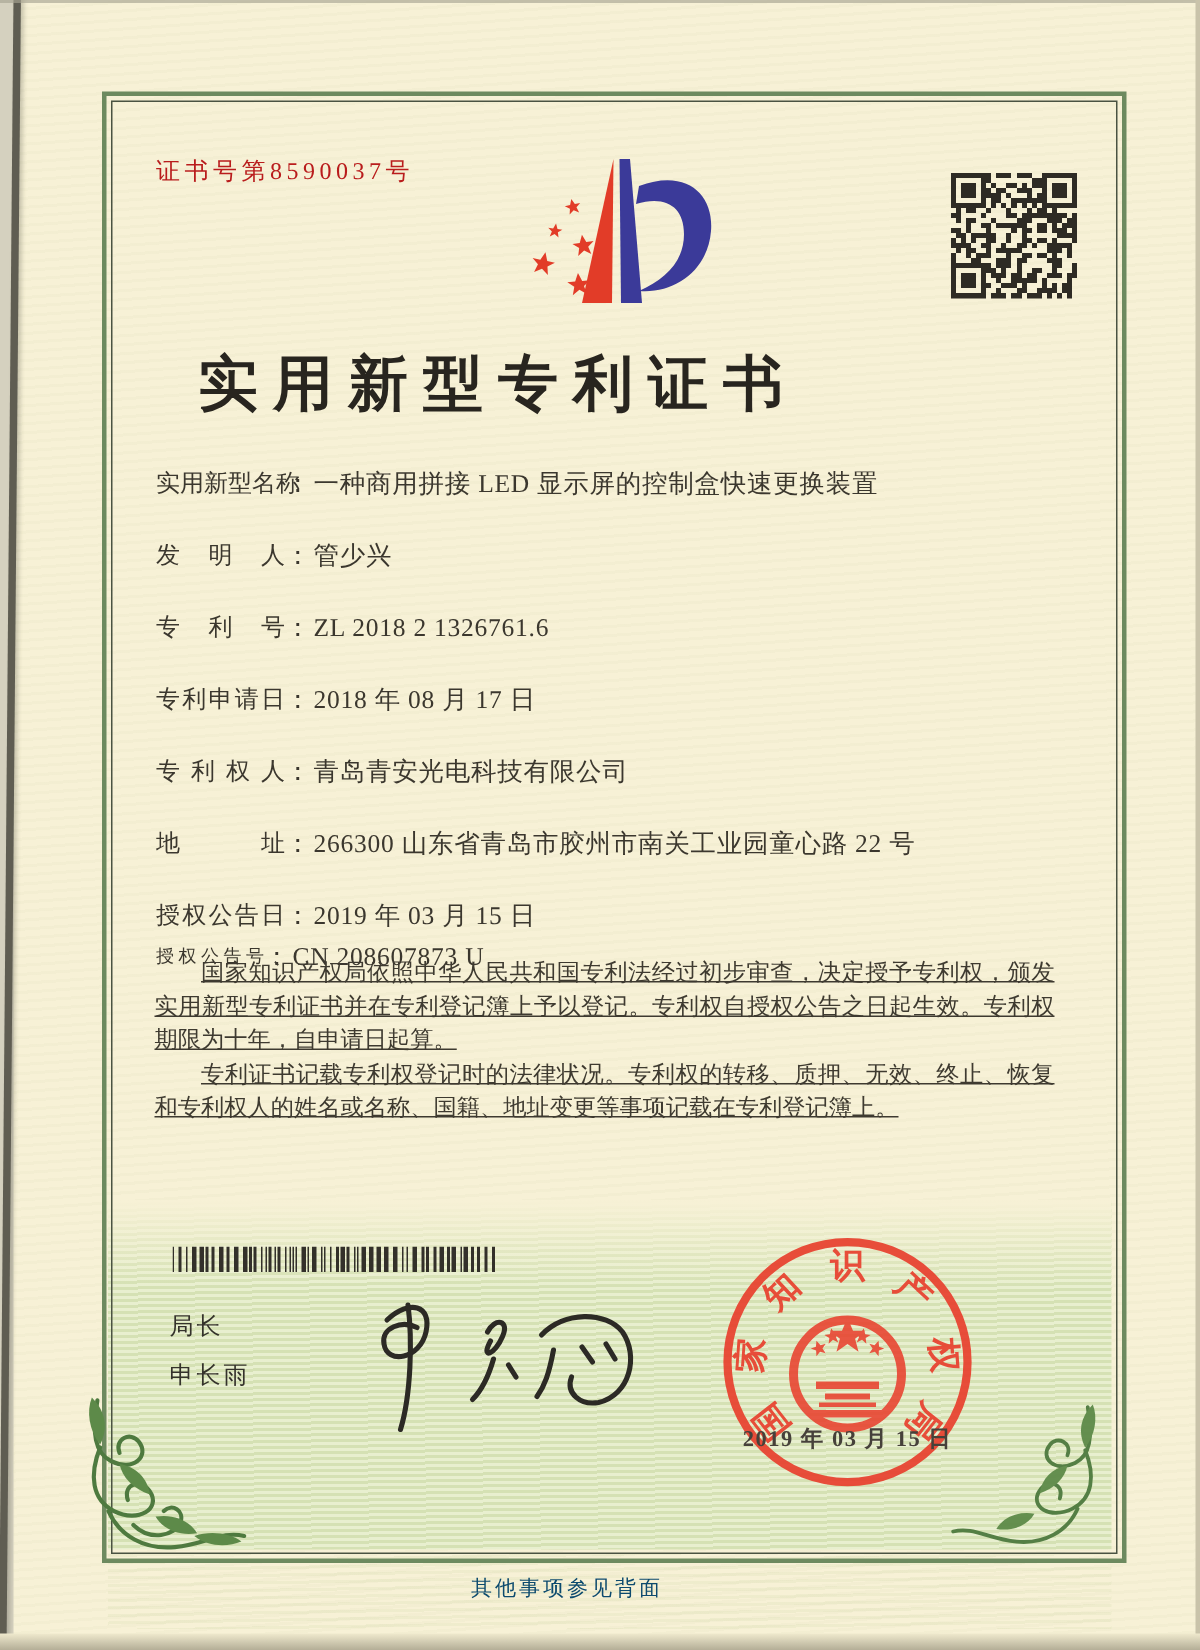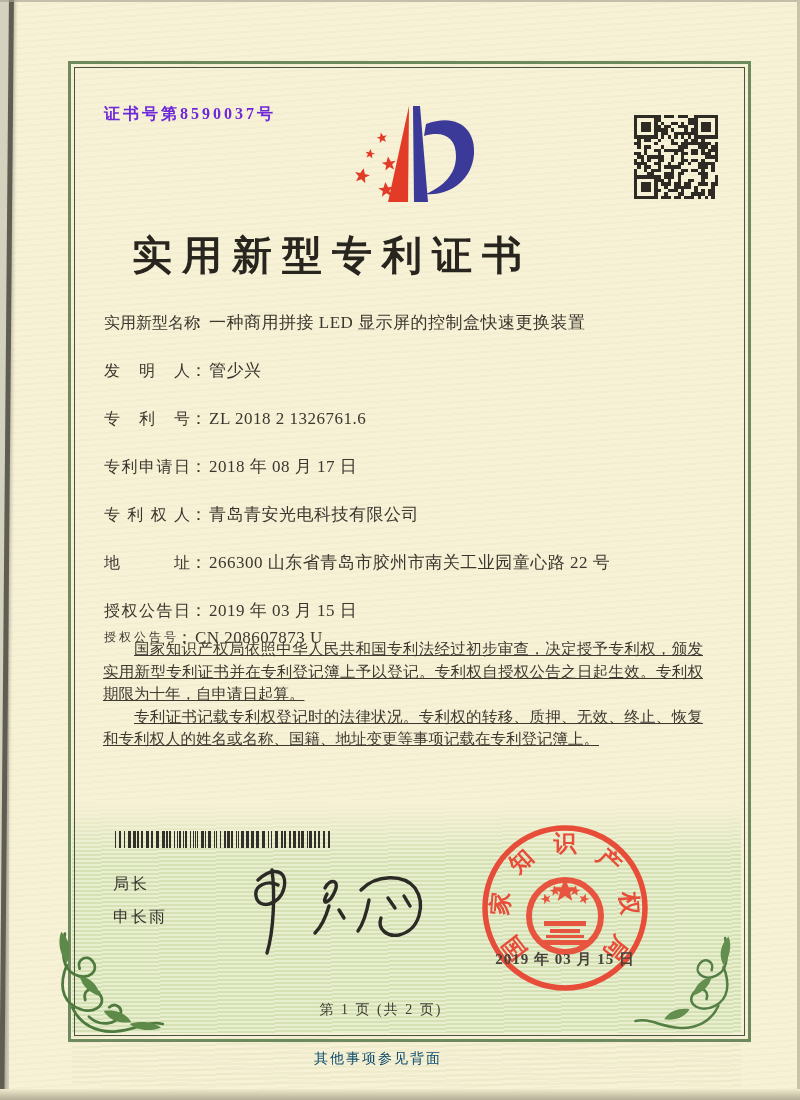--- a/index.html
+++ b/index.html
@@ -21,21 +21,21 @@
   .frame{left:68px;top:61px;width:677px;height:975px;border:3px solid #6d8a5f;}
   .frame::after{content:"";position:absolute;inset:3px;border:1px solid #4a5342;}
 
   
   .green-band{left:72px;top:800px;width:669px;height:233px;
         background:linear-gradient(180deg,#f7f1d6 0,rgba(247,241,214,0) 58px),
         repeating-linear-gradient(179deg,#e8efcf 0 2px,#d5e1b4 2px 4px);}
   .below-band-waves{left:72px;top:1036px;width:669px;height:50px;opacity:.35;
         background:repeating-linear-gradient(179deg,rgba(200,212,160,.5) 0 2px,rgba(255,255,255,0) 2px 5px);}
 
-  .cert-no{left:104px;top:104px;font-size:16px;letter-spacing:3px;color:#6d28d9;font-weight:bold;}
+  .cert-no{left:104px;top:104px;font-size:16px;letter-spacing:3px;color:#b91c1c;}
   .logo{left:348px;top:102px;width:130px;height:112px;}
   .qr{left:634px;top:115px;width:84px;height:84px;}
   .title{left:0;top:228px;width:664px;text-align:center;font-size:40px;font-weight:700;
         letter-spacing:10px;color:#28251f;}
 
   .fields{left:104px;top:309px;width:610px;}
   .frow{height:27px;line-height:27px;margin-bottom:21px;font-size:17px;white-space:nowrap;}
   .flabel{display:inline-block;width:86px;text-align:justify;text-align-last:justify;
         font-size:16px;vertical-align:top;}
   .flabel2{display:inline-block;width:72px;text-align:justify;text-align-last:justify;
@@ -614,16 +614,15 @@
       <use href="#st" transform="translate(95,68) scale(0.55) rotate(8)"></use>
       <use href="#st" transform="translate(104,76) scale(0.55) rotate(18)"></use>
       <rect x="64" y="98" width="42" height="5"></rect>
       <rect x="70" y="106" width="30" height="4"></rect>
       <rect x="66" y="112" width="38" height="3"></rect>
       <rect x="60" y="117" width="50" height="5"></rect>
     </g>
   </svg>
   <div class="abs seal-date">2019 年 03 月 15 日</div>
 
-  <div class="abs page-info">第 1 页 (共 2 页)</div>
   <div class="abs back-note">其他事项参见背面</div>
 
 </div>
 
 </body></html>

